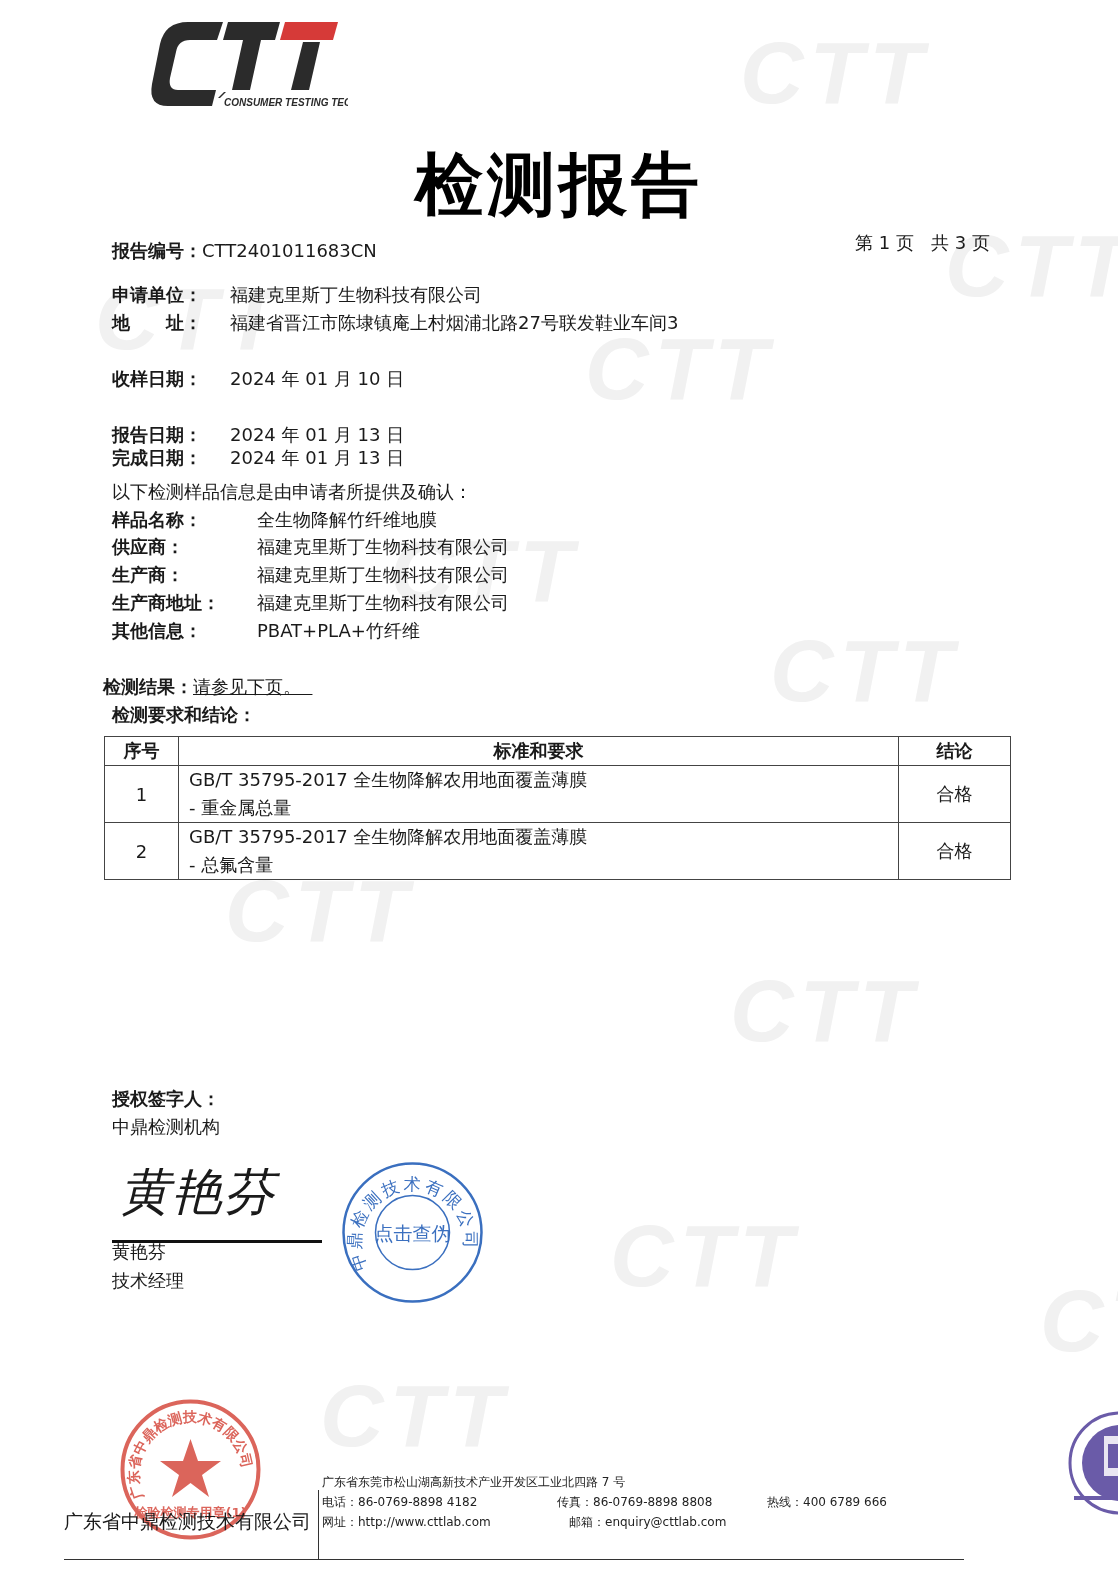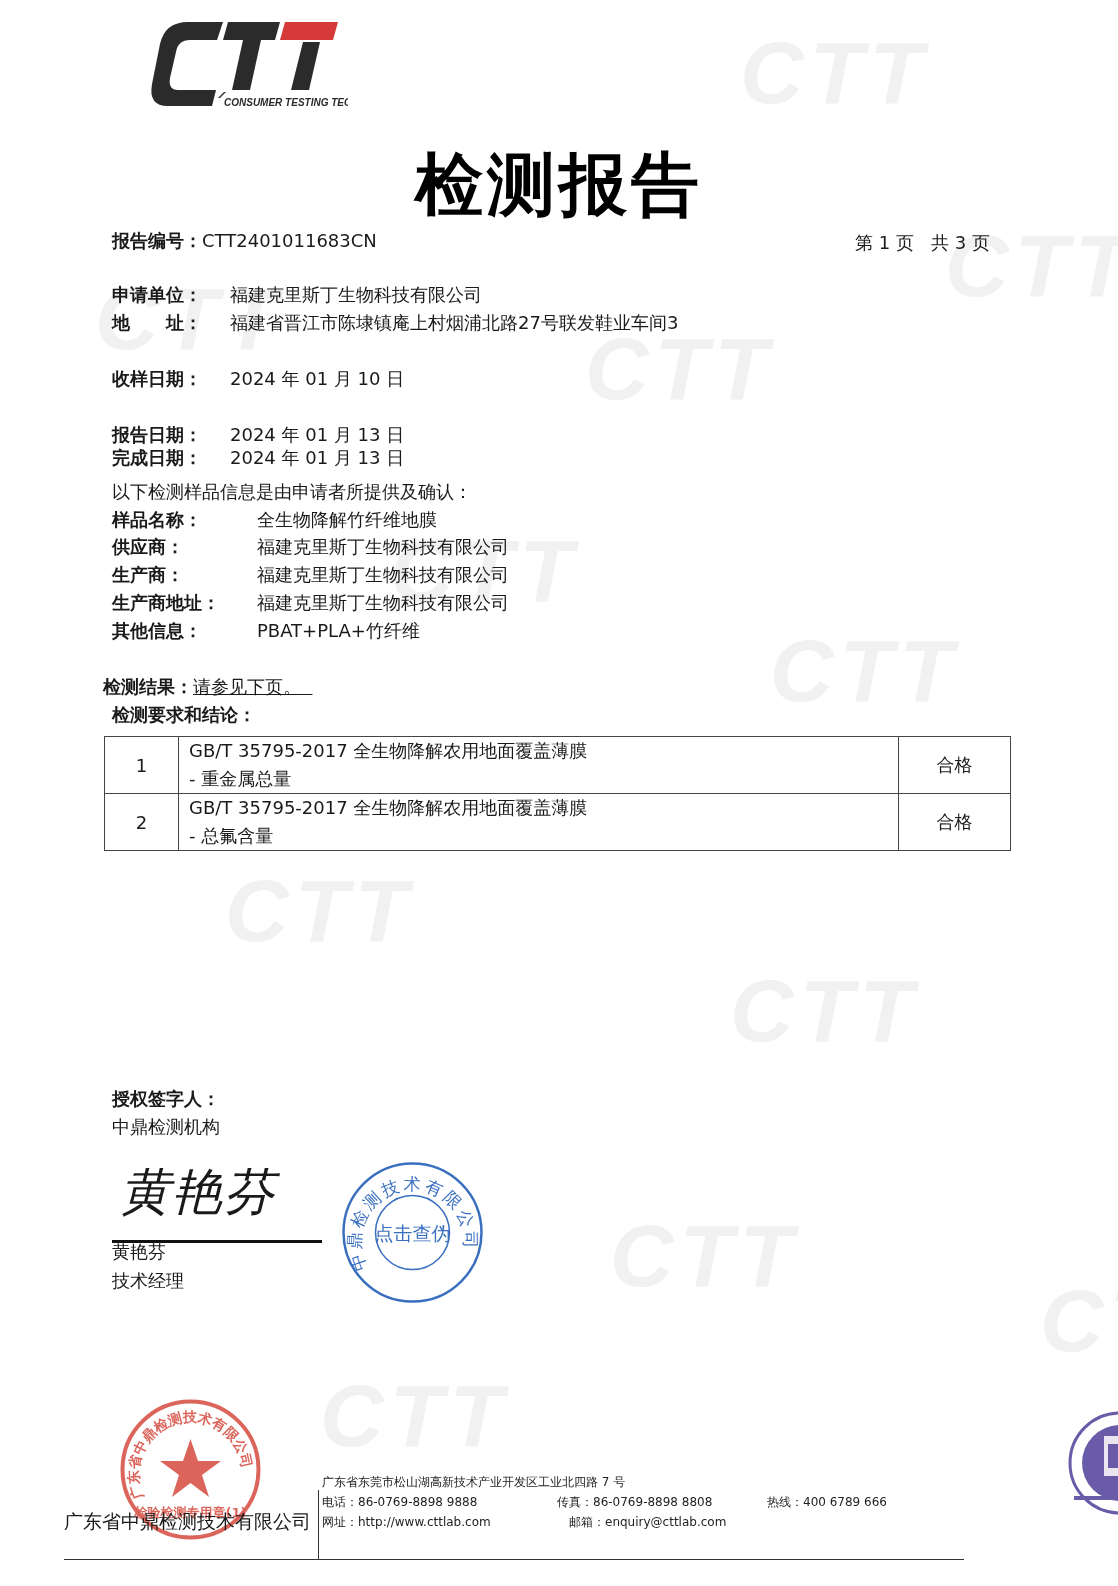--- a/index.html
+++ b/index.html
@@ -61,21 +61,21 @@
     <path d="M137 4 L190 4 L185 22 L132 22 Z" fill="#d63a38"></path>
     <path d="M155 24 L172 24 L161 72 L143 72 Z" fill="#2b2b2b"></path>
 
     <path d="M70 80 L76 74 L78 74 L72 80 Z" fill="#2b2b2b"></path>
     <text x="76" y="88" font-family="Liberation Sans, sans-serif" font-weight="bold" font-style="italic" font-size="10" fill="#2b2b2b">CONSUMER TESTING TECH</text>
   </svg>
 </div>
 
 <div class="abs title">检测报告</div>
 
-<div class="row" style="left:112px;top:230px;">
+<div class="row" style="left:112px;top:240px;">
   <span class="lbl">报告编号：</span><span>CTT2401011683CN</span>
 </div>
 <div class="row pagebox">
   <span>第 1 页</span>&nbsp;&nbsp;&nbsp;<span>共 3 页</span>
 </div>
 
 <div class="row" style="left:112px;top:284px;">
   <span class="lbl" style="width:118px;">申请单位：</span><span>福建克里斯丁生物科技有限公司</span>
 </div>
 <div class="row" style="left:112px;top:312px;">
@@ -114,20 +114,25 @@
 </div>
 <div class="row bold" style="left:112px;top:704px;">检测要求和结论：</div>
 
 <table class="res">
   <colgroup>
       <col style="width:74px">
       <col>
       <col style="width:112px">
     </colgroup>
   <tbody>
+      <tr>
+    <th>序号</th>
+    <th>标准和要求</th>
+    <th>结论</th>
+  </tr>
   <tr>
     <td class="c">1</td>
     <td class="std">
       <div>GB/T 35795-2017  全生物降解农用地面覆盖薄膜</div>
       <div>-  重金属总量</div>
     </td>
     <td class="c">合格</td>
   </tr>
   <tr>
     <td class="c">2</td>
@@ -187,21 +192,21 @@
 
 <div class="disclaimer">
 </div>
 
 <div class="footer-company">广东省中鼎检测技术有限公司</div>
 <div class="footer-vline"></div>
 <div class="footer-hline"></div>
 
 <div class="finfo" style="left:322px;top:1473px;">广东省东莞市松山湖高新技术产业开发区工业北四路 7 号</div>
 <div class="finfo" style="left:322px;top:1493px;">
-  <span>电话：</span><span>86-0769-8898 9888</span>
+  <span>电话：</span><span>86-0769-8898 4182</span>
 </div>
 <div class="finfo" style="left:557px;top:1493px;">
   <span>传真：</span><span>86-0769-8898 8808</span>
 </div>
 <div class="finfo" style="left:767px;top:1493px;">
   <span>热线：</span><span>400 6789 666</span>
 </div>
 <div class="finfo" style="left:322px;top:1513px;">
   <span>网址：</span><span class="clickable">http://www.cttlab.com</span>
 </div>

